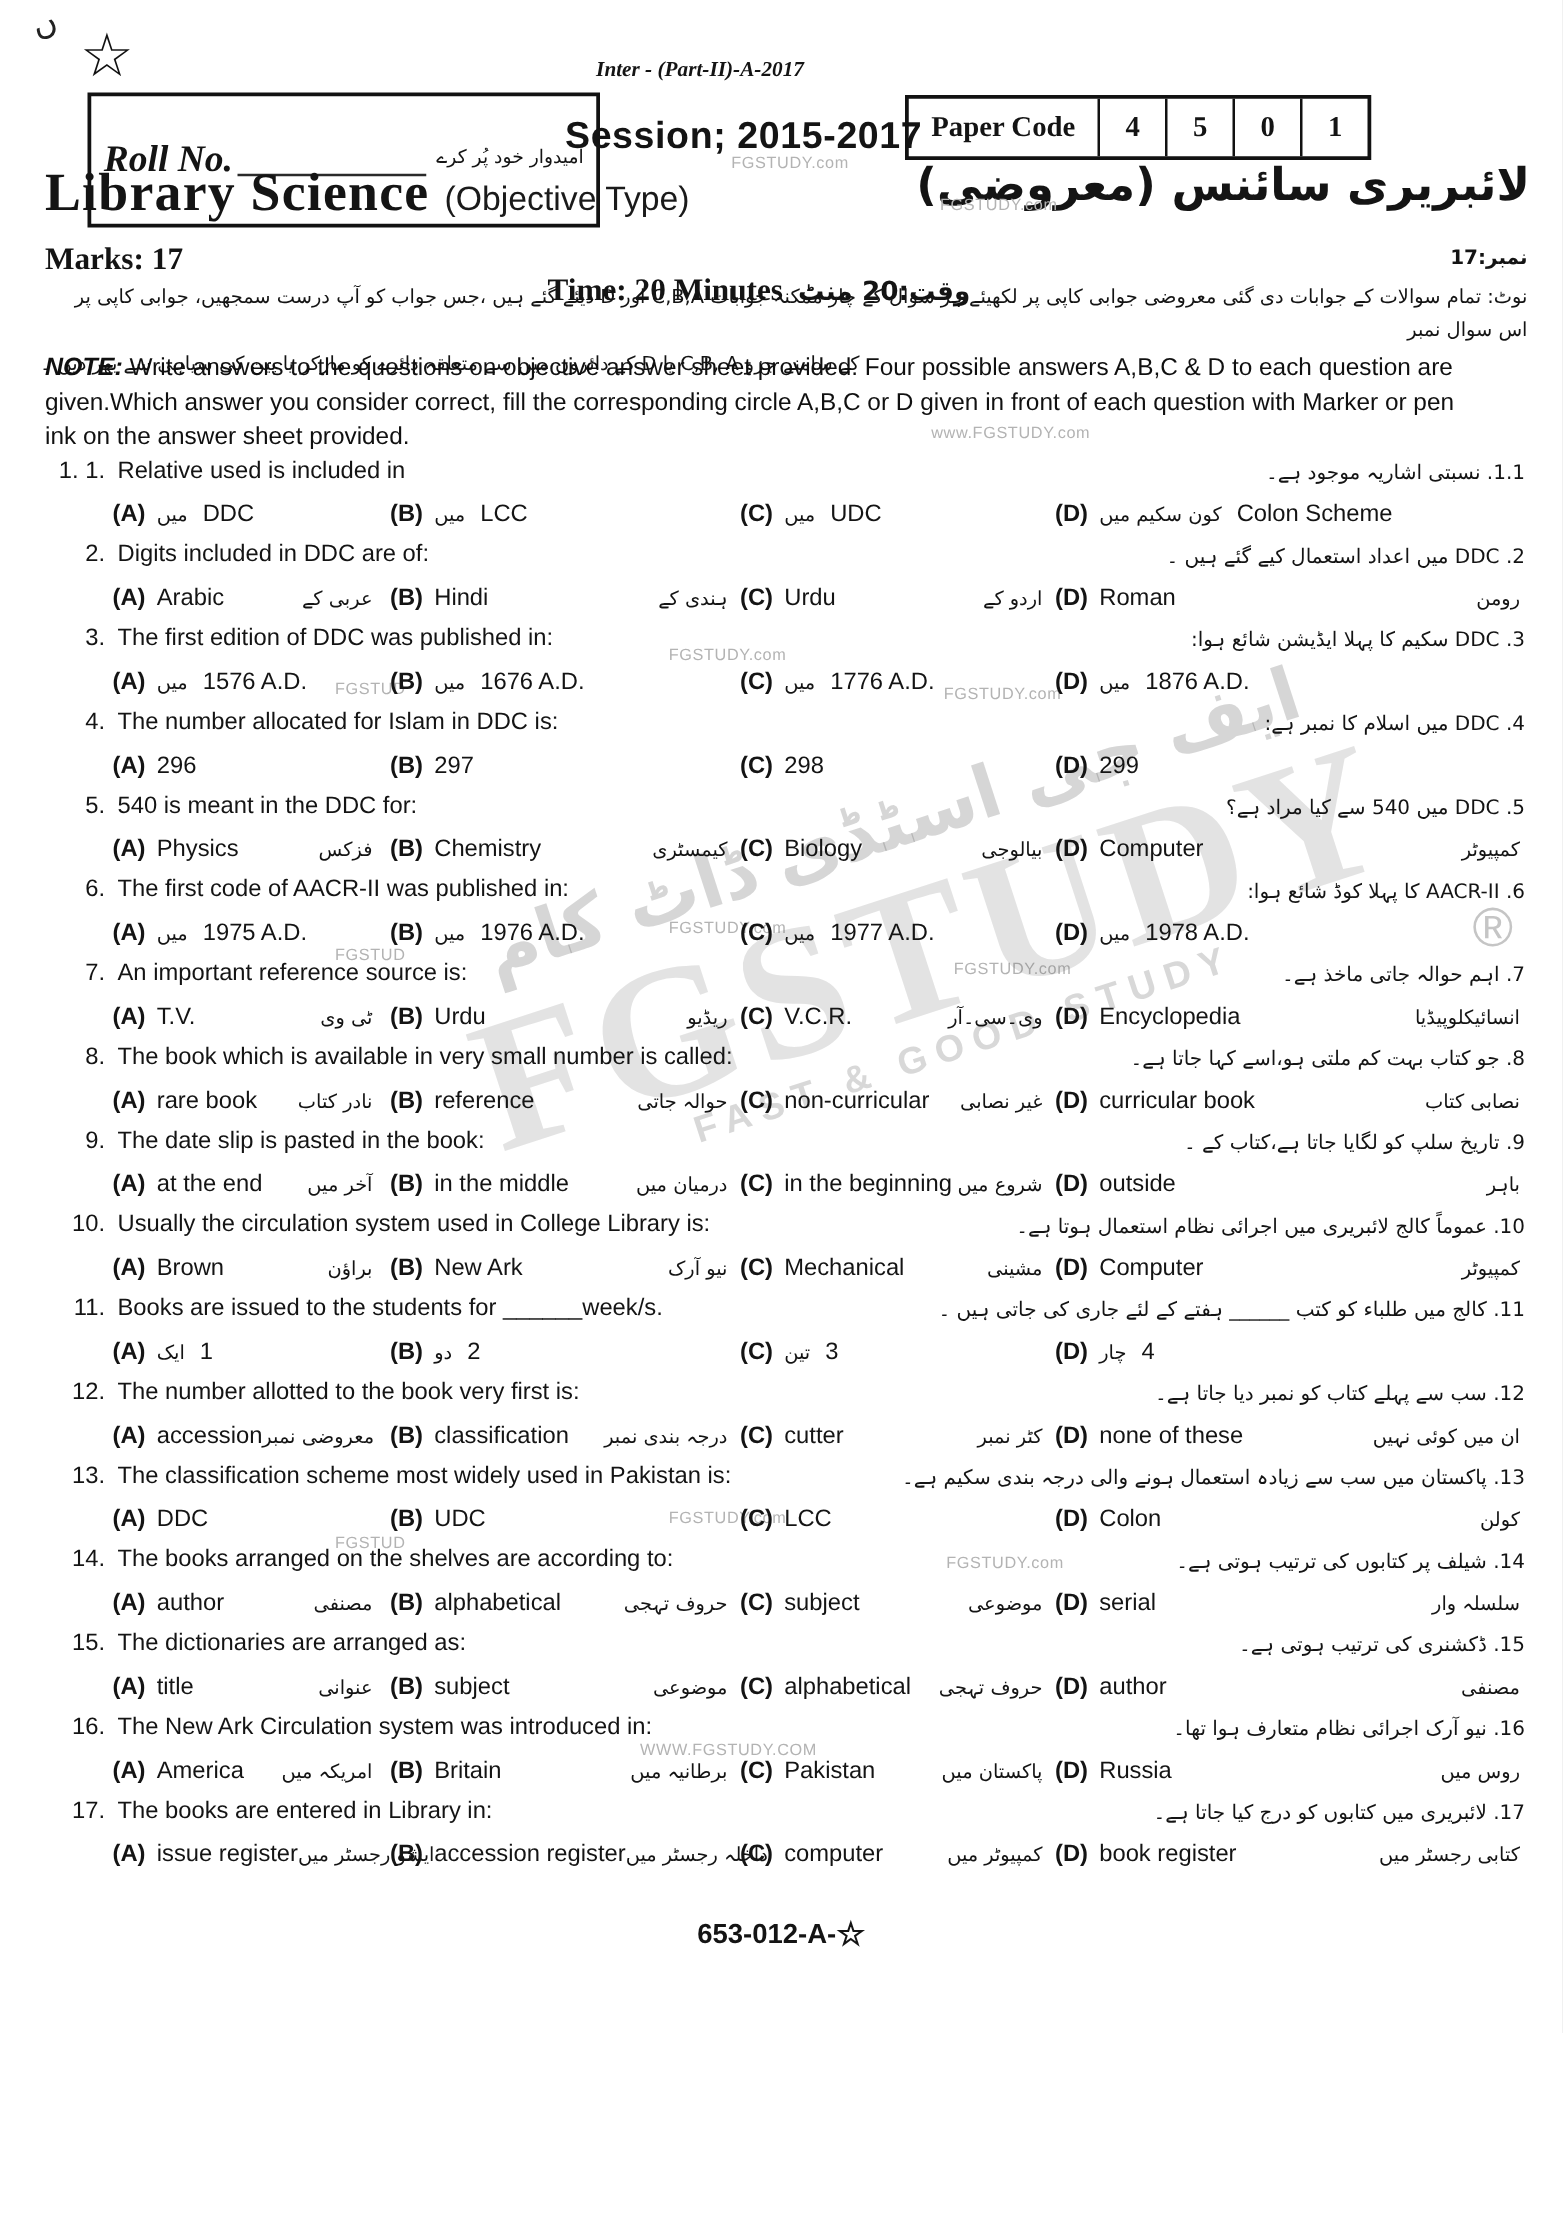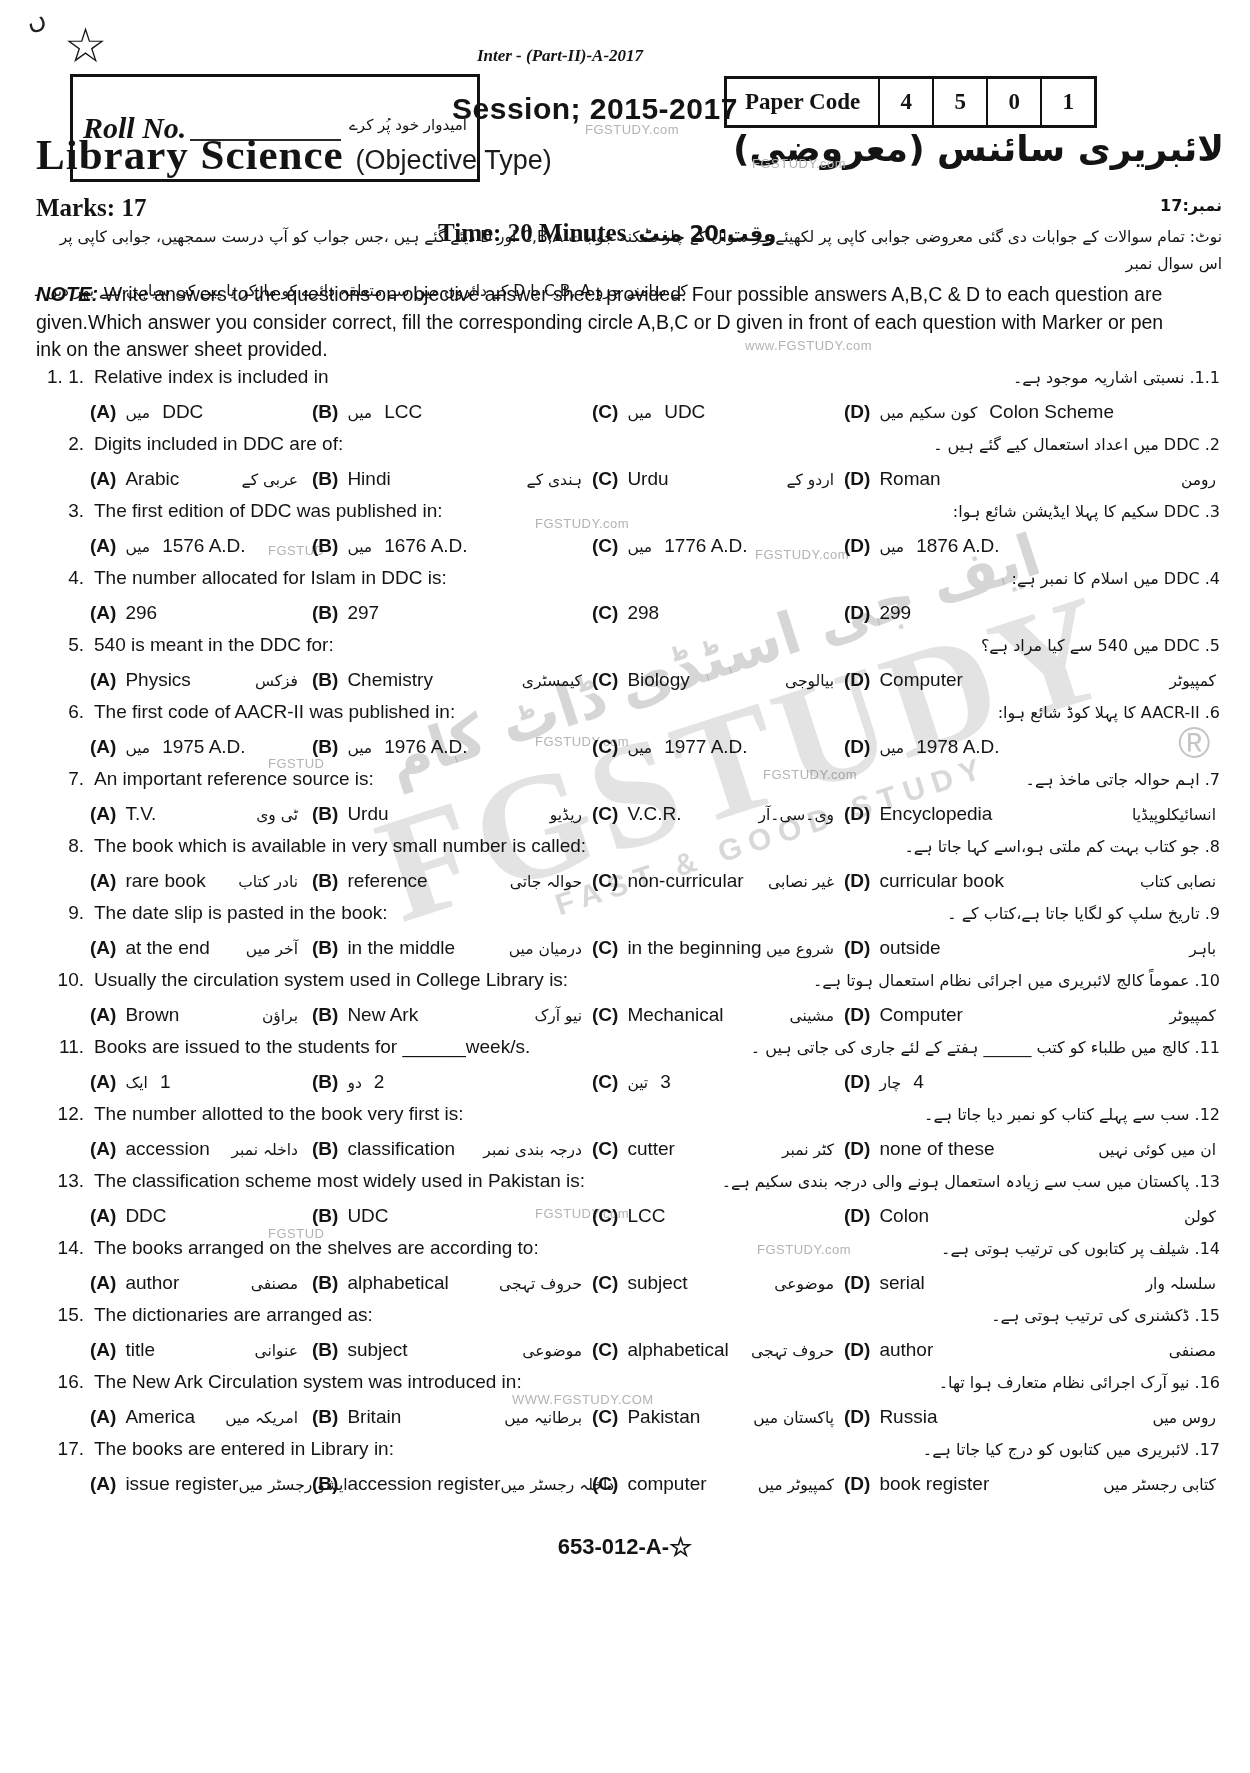--- a/index.html
+++ b/index.html
@@ -135,21 +135,21 @@
     <div class="wur ur">ایف جی اسٹڈی ڈاٹ کام</div>
     <div class="wen">FGSTUDY</div>
     <div class="wsl">FAST &amp; GOOD STUDY</div>
   </div>
   <span class="wm-reg">®</span>
 
   <div id="questions">
     <div class="q">
       <div class="q-line">
         <span class="q-num">1. 1.</span>
-        <span class="q-en">Relative index is included in</span>
+        <span class="q-en">Relative used is included in</span>
         <span class="q-ur ur">1.1. نسبتی اشاریہ موجود ہے۔</span>
       </div>
       <div class="opts">
         <span class="opt optA ur-first">
             <b class="opt-label">(A)</b>
             <span class="opt-ur ur">میں</span>
             <span class="opt-en">DDC</span>
           </span>
         <span class="opt optB ur-first">
             <b class="opt-label">(B)</b>
@@ -472,21 +472,21 @@
     <div class="q">
       <div class="q-line">
         <span class="q-num">12.</span>
         <span class="q-en">The number allotted to the book very first is:</span>
         <span class="q-ur ur">12. سب سے پہلے کتاب کو نمبر دیا جاتا ہے۔</span>
       </div>
       <div class="opts">
         <span class="opt optA">
             <b class="opt-label">(A)</b>
             <span class="opt-en">accession</span>
-            <span class="opt-ur ur">داخلہ نمبر</span>
+            <span class="opt-ur ur">معروضی نمبر</span>
           </span>
         <span class="opt optB">
             <b class="opt-label">(B)</b>
             <span class="opt-en">classification</span>
             <span class="opt-ur ur">درجہ بندی نمبر</span>
           </span>
         <span class="opt optC">
             <b class="opt-label">(C)</b>
             <span class="opt-en">cutter</span>
             <span class="opt-ur ur">کٹر نمبر</span>

